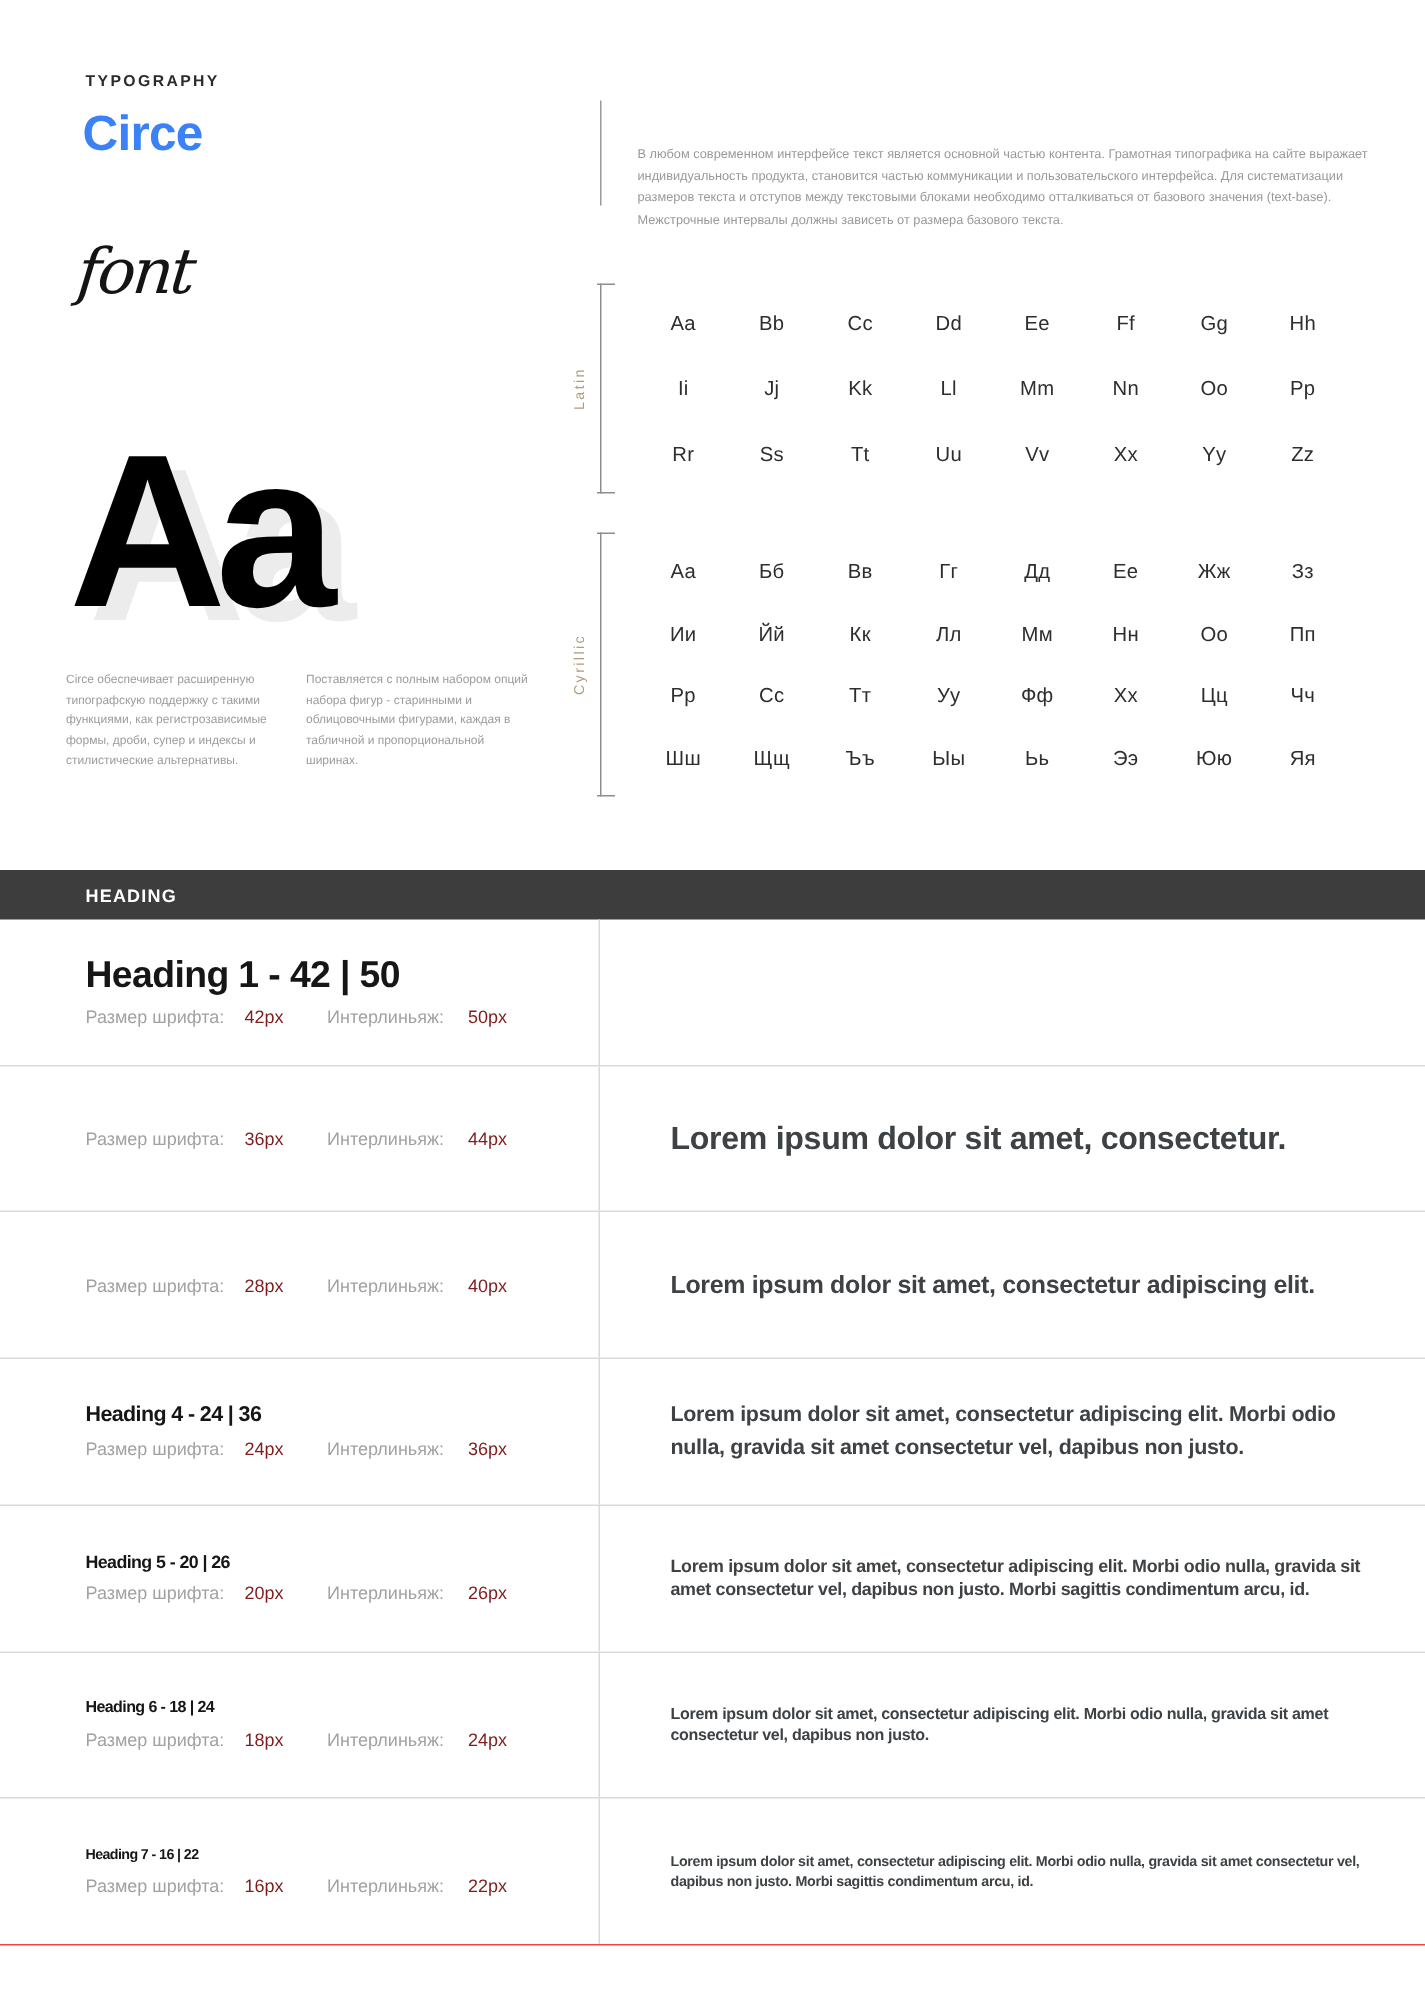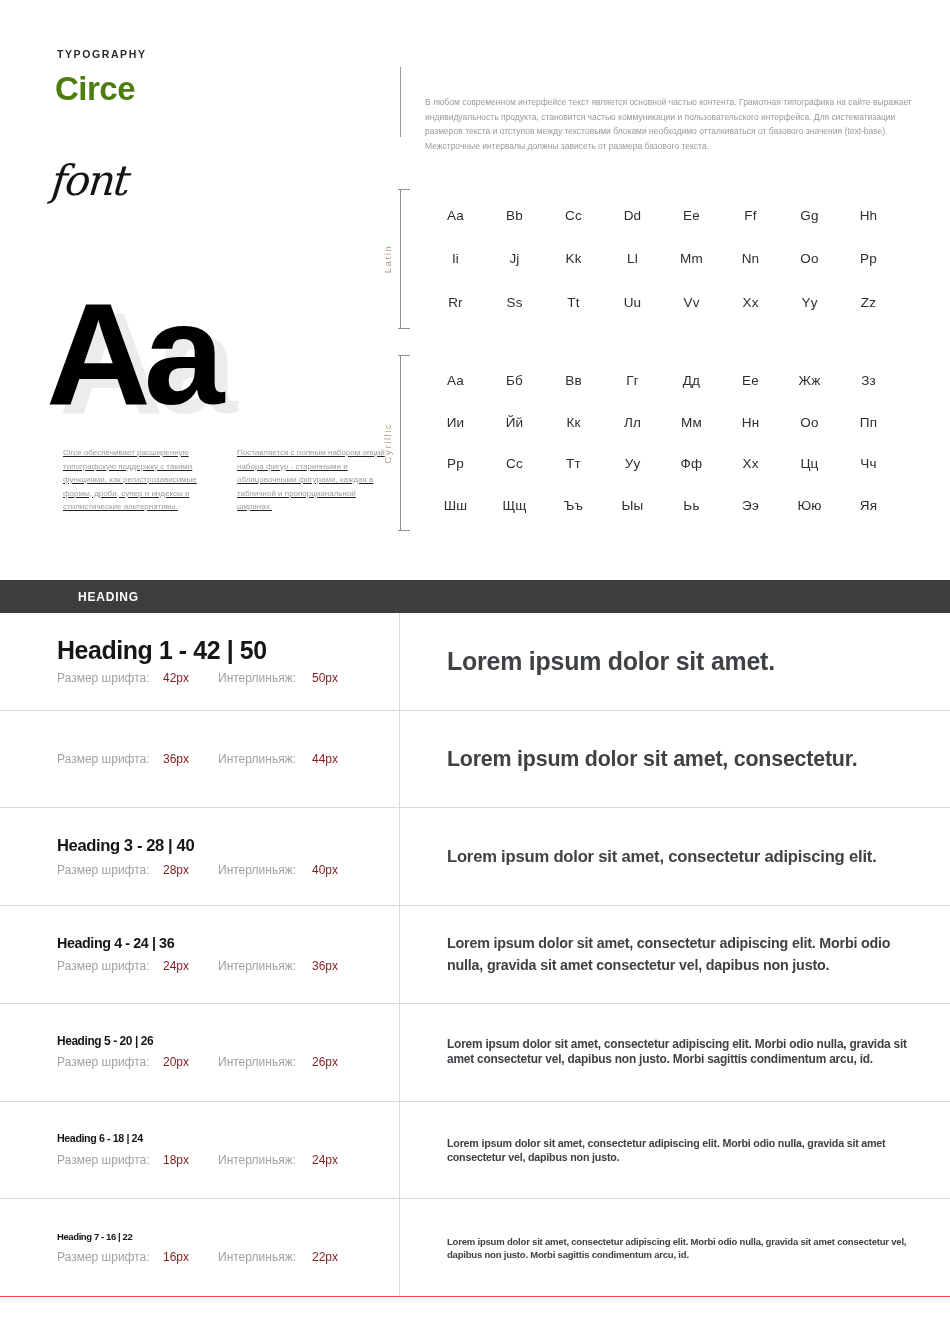--- a/index.html
+++ b/index.html
@@ -10,37 +10,37 @@
     font-family:"Liberation Sans", sans-serif; color:#222;
   }
 
   
   .eyebrow {
     position:absolute; left:57px; top:48px;
     font-size:10.5px; font-weight:bold; letter-spacing:1.6px; color:#2b2b2b;
   }
   .brand-title {
     position:absolute; left:55px; top:70px;
-    font-size:33px; font-weight:bold; letter-spacing:-0.5px; color:#4d7c0f;
+    font-size:33px; font-weight:bold; letter-spacing:-0.5px; color:#3b82f6;
   }
   .script-word {
     position:absolute; left:52px; top:156px;
     font-family:"DejaVu Serif", serif; font-style:italic;
     font-size:42px; color:#141414; letter-spacing:-2px;
     transform:skewX(-6deg);
   }
   .big-aa {
     position:absolute; left:46px; top:282px;
     font-size:145px; line-height:1; font-weight:bold; letter-spacing:-7px;
     color:#000;
     text-shadow:13px 9px 0 #ececec;
   }
   .notes {
-    position:absolute; left:63px; top:446px; width:330px;
-    display:flex; gap:19px;text-decoration:underline;
+    position:absolute; left:44px; top:446px; width:330px;
+    display:flex; gap:5px;
   }
   .note-col {
     width:155px; font-size:8px; line-height:13.5px; color:#9c9c9c;
   }
   .top-rule {
     position:absolute; left:400px; top:67px; width:1px; height:70px;
     background:#9a9a9a;
   }
   .intro {
     position:absolute; left:425px; top:71px; width:502px;
@@ -72,21 +72,21 @@
     display:flex; align-items:center; justify-content:center;
     font-size:13.5px; color:#2e2e2e; letter-spacing:0.2px;
   }
 
   
   .heading-bar {
     position:absolute; left:0; top:580px; width:950px; height:33px;
     background:#3d3d3d; display:flex; align-items:center;
   }
   .heading-bar-label {
-    margin-left:78px; color:#fff; font-size:12px; font-weight:bold; letter-spacing:0.8px;
+    margin-left:57px; color:#fff; font-size:12px; font-weight:bold; letter-spacing:0.8px;
   }
   .h-rows {
     position:absolute; left:0; top:613px; width:950px; height:684px;
     display:flex; flex-direction:column;
   }
   .h-row {
     flex:1; display:flex; border-bottom:1px solid #dadada; min-height:0;
   }
   .h-row:last-child { border-bottom:1px solid #ef4444; }
   .h-left {
@@ -209,42 +209,38 @@
   <div class="h-row">
     <div class="h-left">
       <div class="h-title" style="font-size: 24.9px;">Heading 1 - 42 | 50</div>
       <div class="h-specs">
         <span class="spec-label">Размер шрифта:</span>
         <span class="spec-value">42px</span>
         <span class="spec-label">Интерлиньяж:</span>
         <span class="spec-value">50px</span>
       </div>
     </div>
-    <div class="h-right">
-      <div class="h-sample" style="font-size: 24.9px; line-height: 29.7px;">Lorem ipsum dolor sit amet.</div>
-    </div>
   </div>
 
   <div class="h-row">
     <div class="h-left">
       <div class="h-specs">
         <span class="spec-label">Размер шрифта:</span>
         <span class="spec-value">36px</span>
         <span class="spec-label">Интерлиньяж:</span>
         <span class="spec-value">44px</span>
       </div>
     </div>
     <div class="h-right">
       <div class="h-sample" style="font-size: 21.4px; line-height: 26.1px;">Lorem ipsum dolor sit amet, consectetur.</div>
     </div>
   </div>
 
   <div class="h-row">
     <div class="h-left">
-      <div class="h-title" style="font-size: 16.6px;">Heading 3 - 28 | 40</div>
       <div class="h-specs">
         <span class="spec-label">Размер шрифта:</span>
         <span class="spec-value">28px</span>
         <span class="spec-label">Интерлиньяж:</span>
         <span class="spec-value">40px</span>
       </div>
     </div>
     <div class="h-right">
       <div class="h-sample" style="font-size: 16.6px; line-height: 23.8px;">Lorem ipsum dolor sit amet, consectetur adipiscing elit.</div>
     </div>

